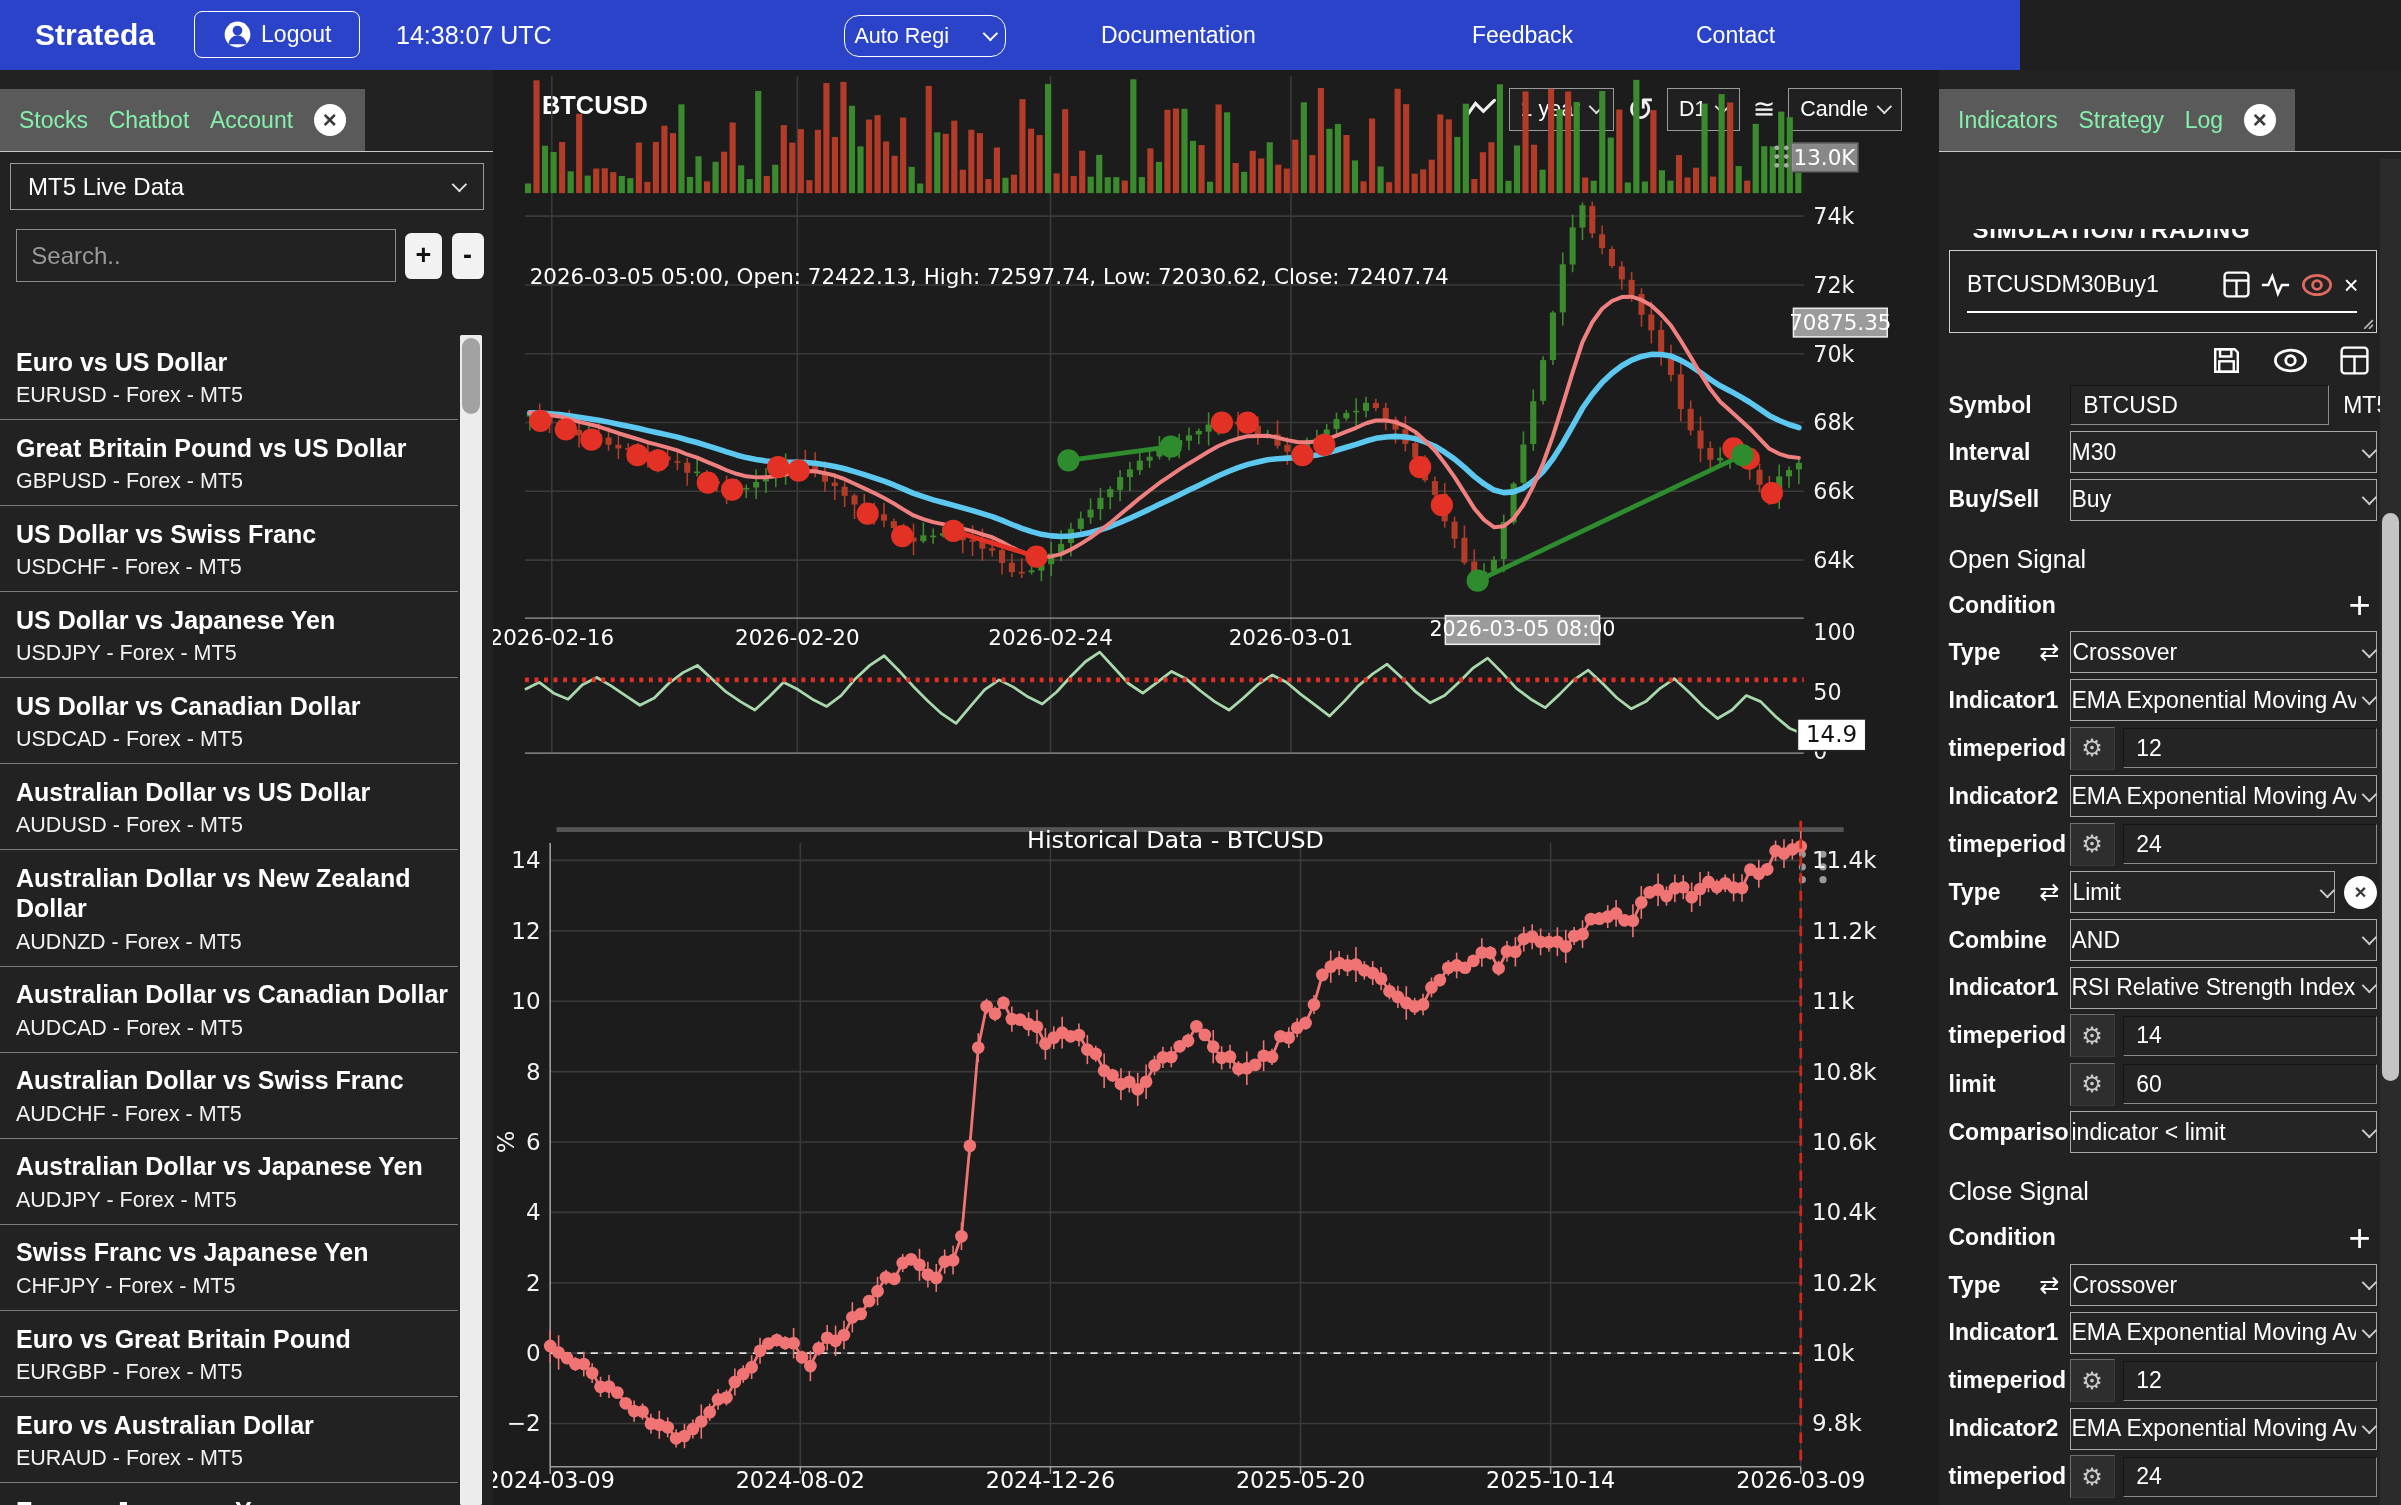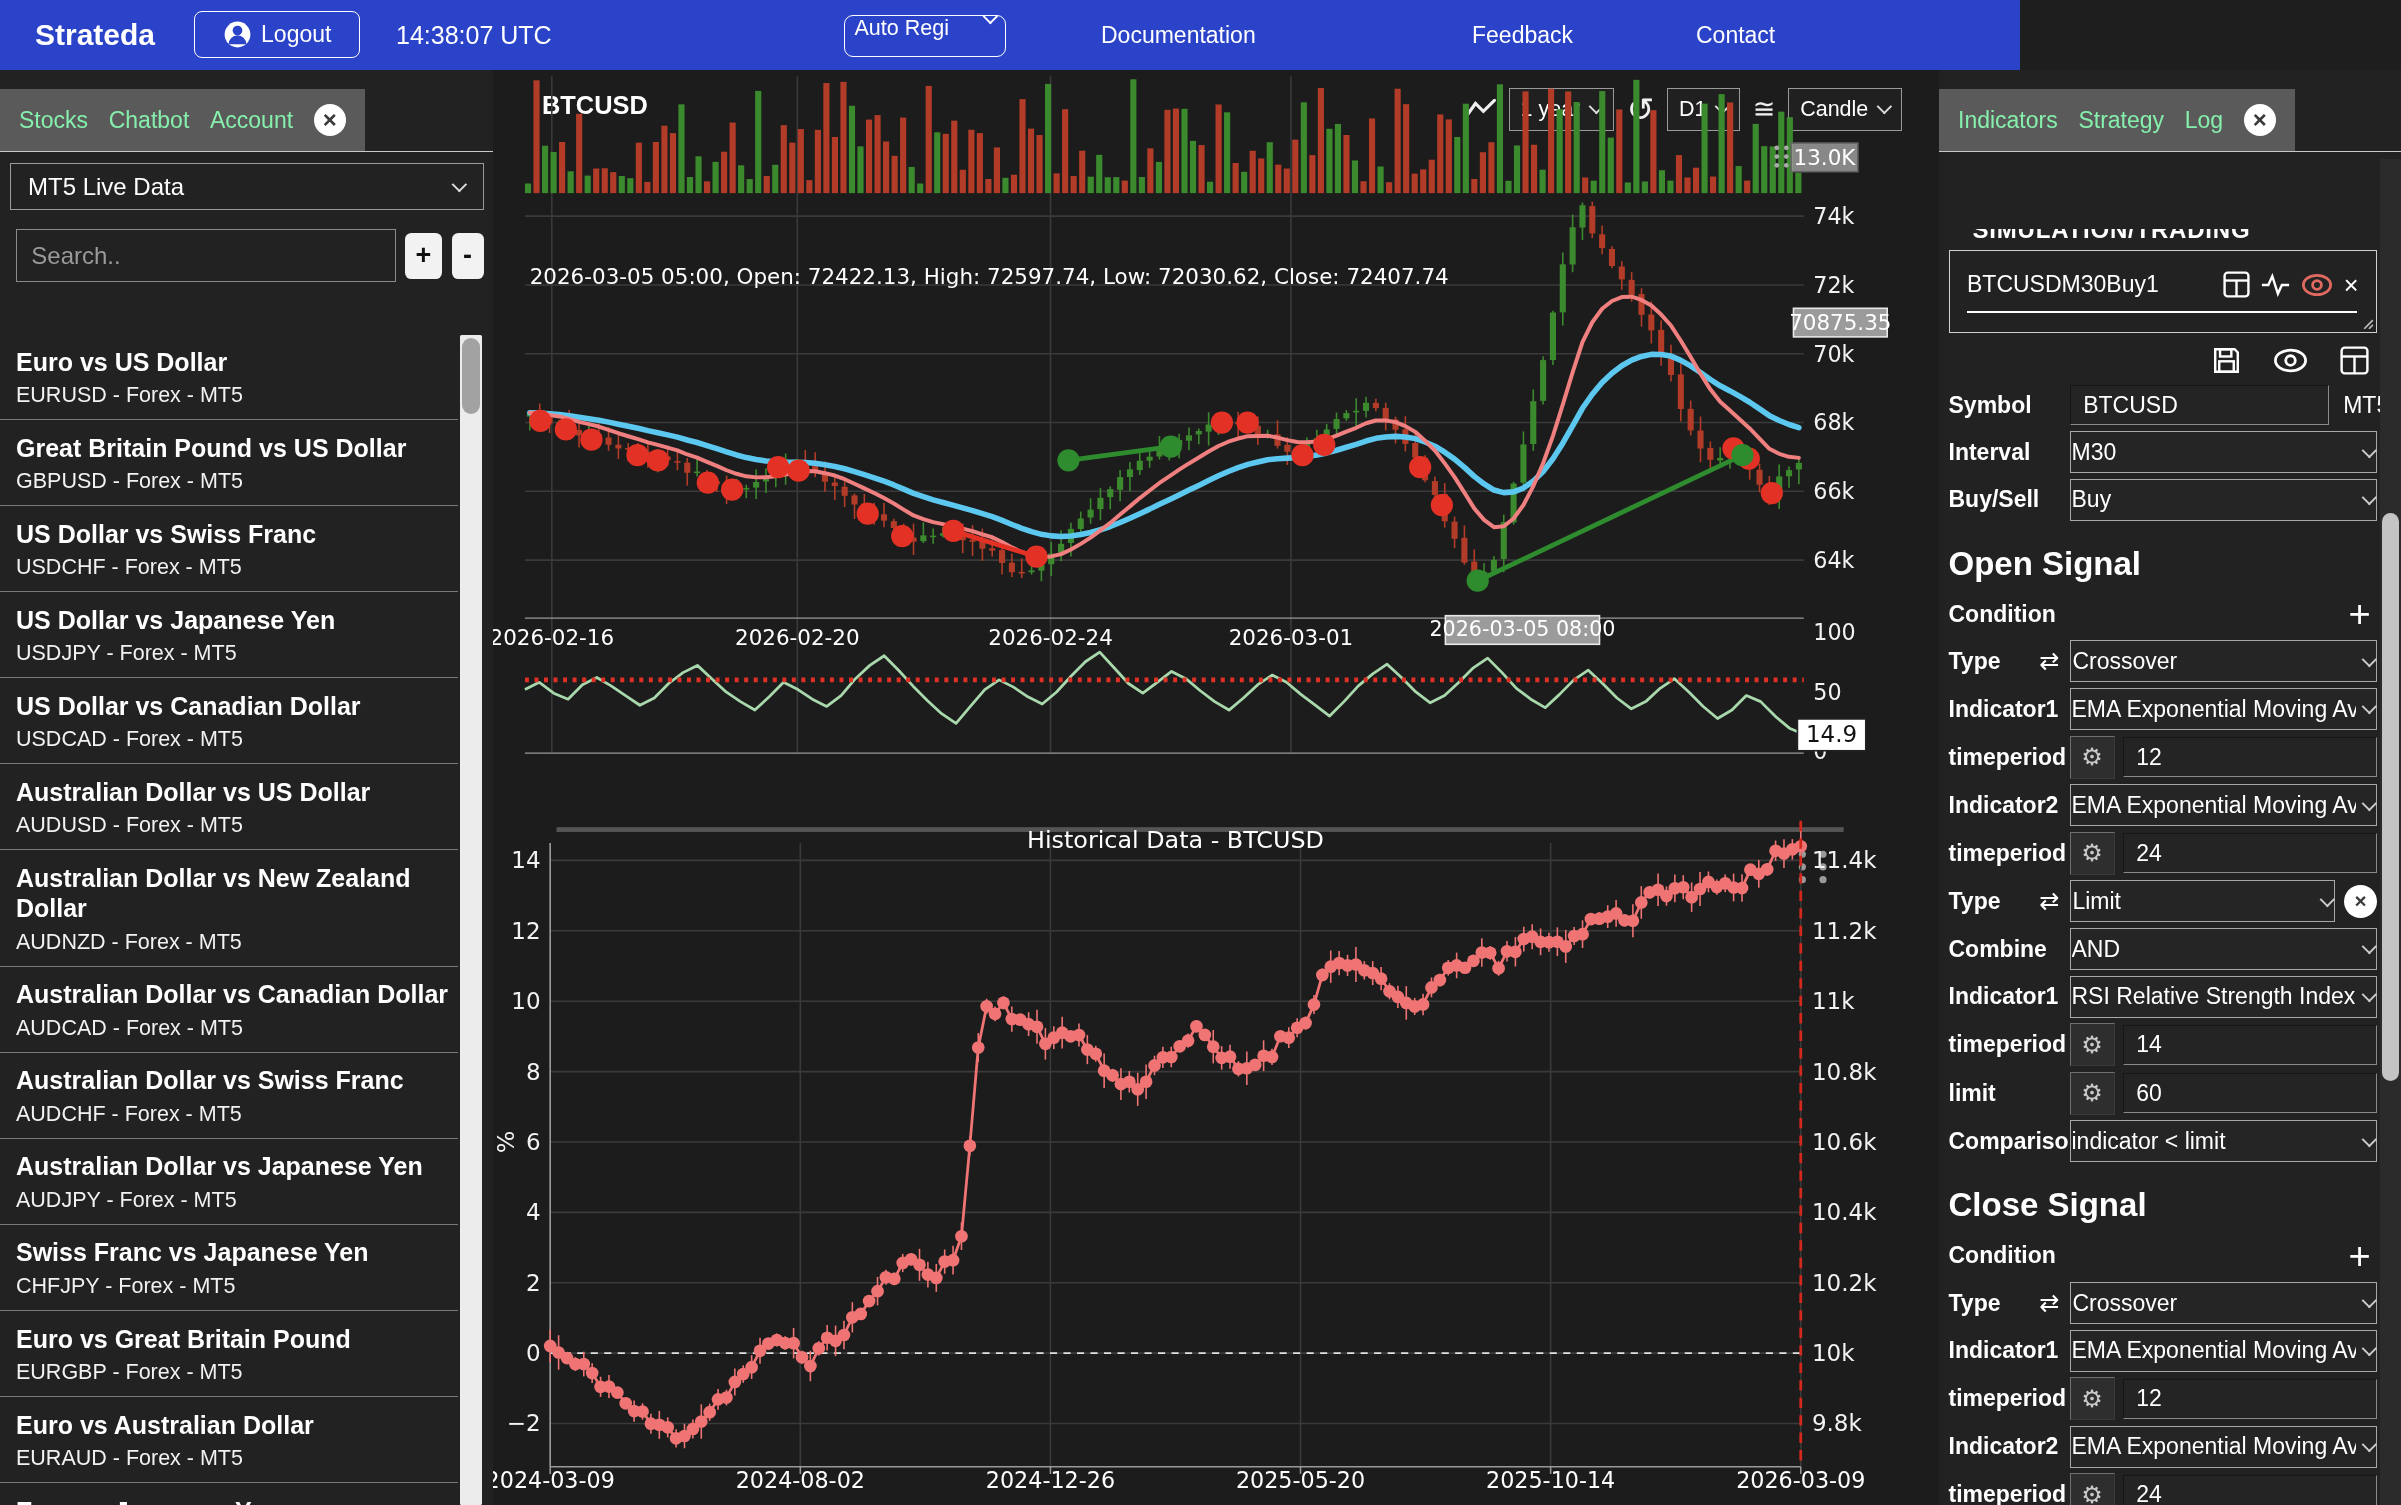--- a/index.html
+++ b/index.html
@@ -4,22 +4,22 @@
 <style>
   html,body{margin:0;padding:0}
   body{width:2401px;height:1505px;position:relative;overflow:hidden;background:#1e1e1e;
        font-family:"Liberation Sans",sans-serif;color:#fff;-webkit-font-smoothing:antialiased}
   
   .nav{position:absolute;left:0;top:0;width:2020px;height:70px;background:#2a43c8}
   .nav-brand{position:absolute;left:35px;top:0;line-height:70px;font-size:30px;font-weight:bold}
   .btn-logout{position:absolute;left:194px;top:11px;height:45px;width:164px;border:1.6px solid #fff;
       border-radius:8px;display:flex;align-items:center;justify-content:center;gap:9.5px;font-size:23px}
   .nav-clock{position:absolute;left:396px;top:0;line-height:70px;font-size:25px}
-  .nav-sel{position:absolute;left:844px;top:15px;width:141px;height:40px;border:1.6px solid #fff;border-radius:9px;
-      display:flex;padding:0 9.5px;font-size:21.5px;gap:2px}
+  .nav-sel{position:absolute;left:844px;top:15px;width:141px;height:40px;border:1.6px solid #fff;border-radius:15px;
+      display:flex;align-items:center;padding:0 9.5px;font-size:21.5px;gap:2px}
   .nav-link{position:absolute;top:0;line-height:70px;font-size:23px;cursor:pointer}
   .chev{width:8.7px;height:8.7px;border-right:2.4px solid #fff;border-bottom:2.4px solid #fff;
         transform:rotate(45deg);margin-left:auto;margin-top:-4.8px;flex:none}
   
   .tabbar{display:flex;align-items:center;gap:20.7px;background:#5a5a5a;width:fit-content;
           height:62px;padding:0 19px;margin-top:19px}
   .tab{font-size:23px;color:#86efac;cursor:pointer}
   .circle-x{width:32px;height:32px;border-radius:50%;background:#fff;color:#3a3a3a;display:flex;
      align-items:center;justify-content:center;font-size:24px;font-weight:bold;cursor:pointer;flex:none}
   .bar-divider{height:0;border-bottom:1.6px solid #c9c9c9}
@@ -65,21 +65,21 @@
   .p-label{width:121px;font-size:23px;font-weight:bold;flex:none}
   .sel{flex:1;height:40px;border:0.8px solid #a8a8a8;background:#252525;display:flex;align-items:center;
       padding:0 1px;font-size:23px;gap:8px;min-width:0}
   .sel span.val{white-space:nowrap;overflow:hidden;flex:1}
   .sel .chev{border-color:#ccc;flex:none}
   .gearbtn{width:43px;height:41px;background:#2e2e2e;border:1.6px solid #6f6f6f;border-right-color:#3a3a3a;
       border-bottom-color:#3a3a3a;display:flex;align-items:center;justify-content:center;font-size:24px;
       color:#c9c9c9;margin-right:8px;flex:none;cursor:pointer}
   .num-input{flex:1;height:38px;background:#242424;border:1.6px solid #151515;border-bottom-color:#8a8a8a;
       border-right-color:#8a8a8a;color:#fff;font-size:23px;padding:0 12.7px;min-width:0;font-family:"Liberation Sans",sans-serif}
-  .p-heading{font-size:33px;font-weight:bold;margin:24px 0 11px 0}
+  .p-heading{font-size:25px;font-weight:normal;margin:24px 0 11px 0}
   .plus{margin-left:auto;font-size:38px;font-weight:200;line-height:32px;cursor:pointer;padding-right:6.4px}
   .typearrow{font-size:24px;margin:0 11px 0 4.8px;color:#fff}
   .circle-x.small{width:33px;height:33px;font-size:20.7px;margin-left:9.5px}
   .p-scroll-track{position:absolute;right:0;top:89px;width:20.7px;bottom:0;background:#2b2b2b}
   .p-scroll-thumb{position:absolute;left:1.6px;width:17.5px;top:354px;height:568px;background:#c4c4c4;border-radius:8.7px}
 </style>
 </head>
 <body>
 
 <div class="nav">

